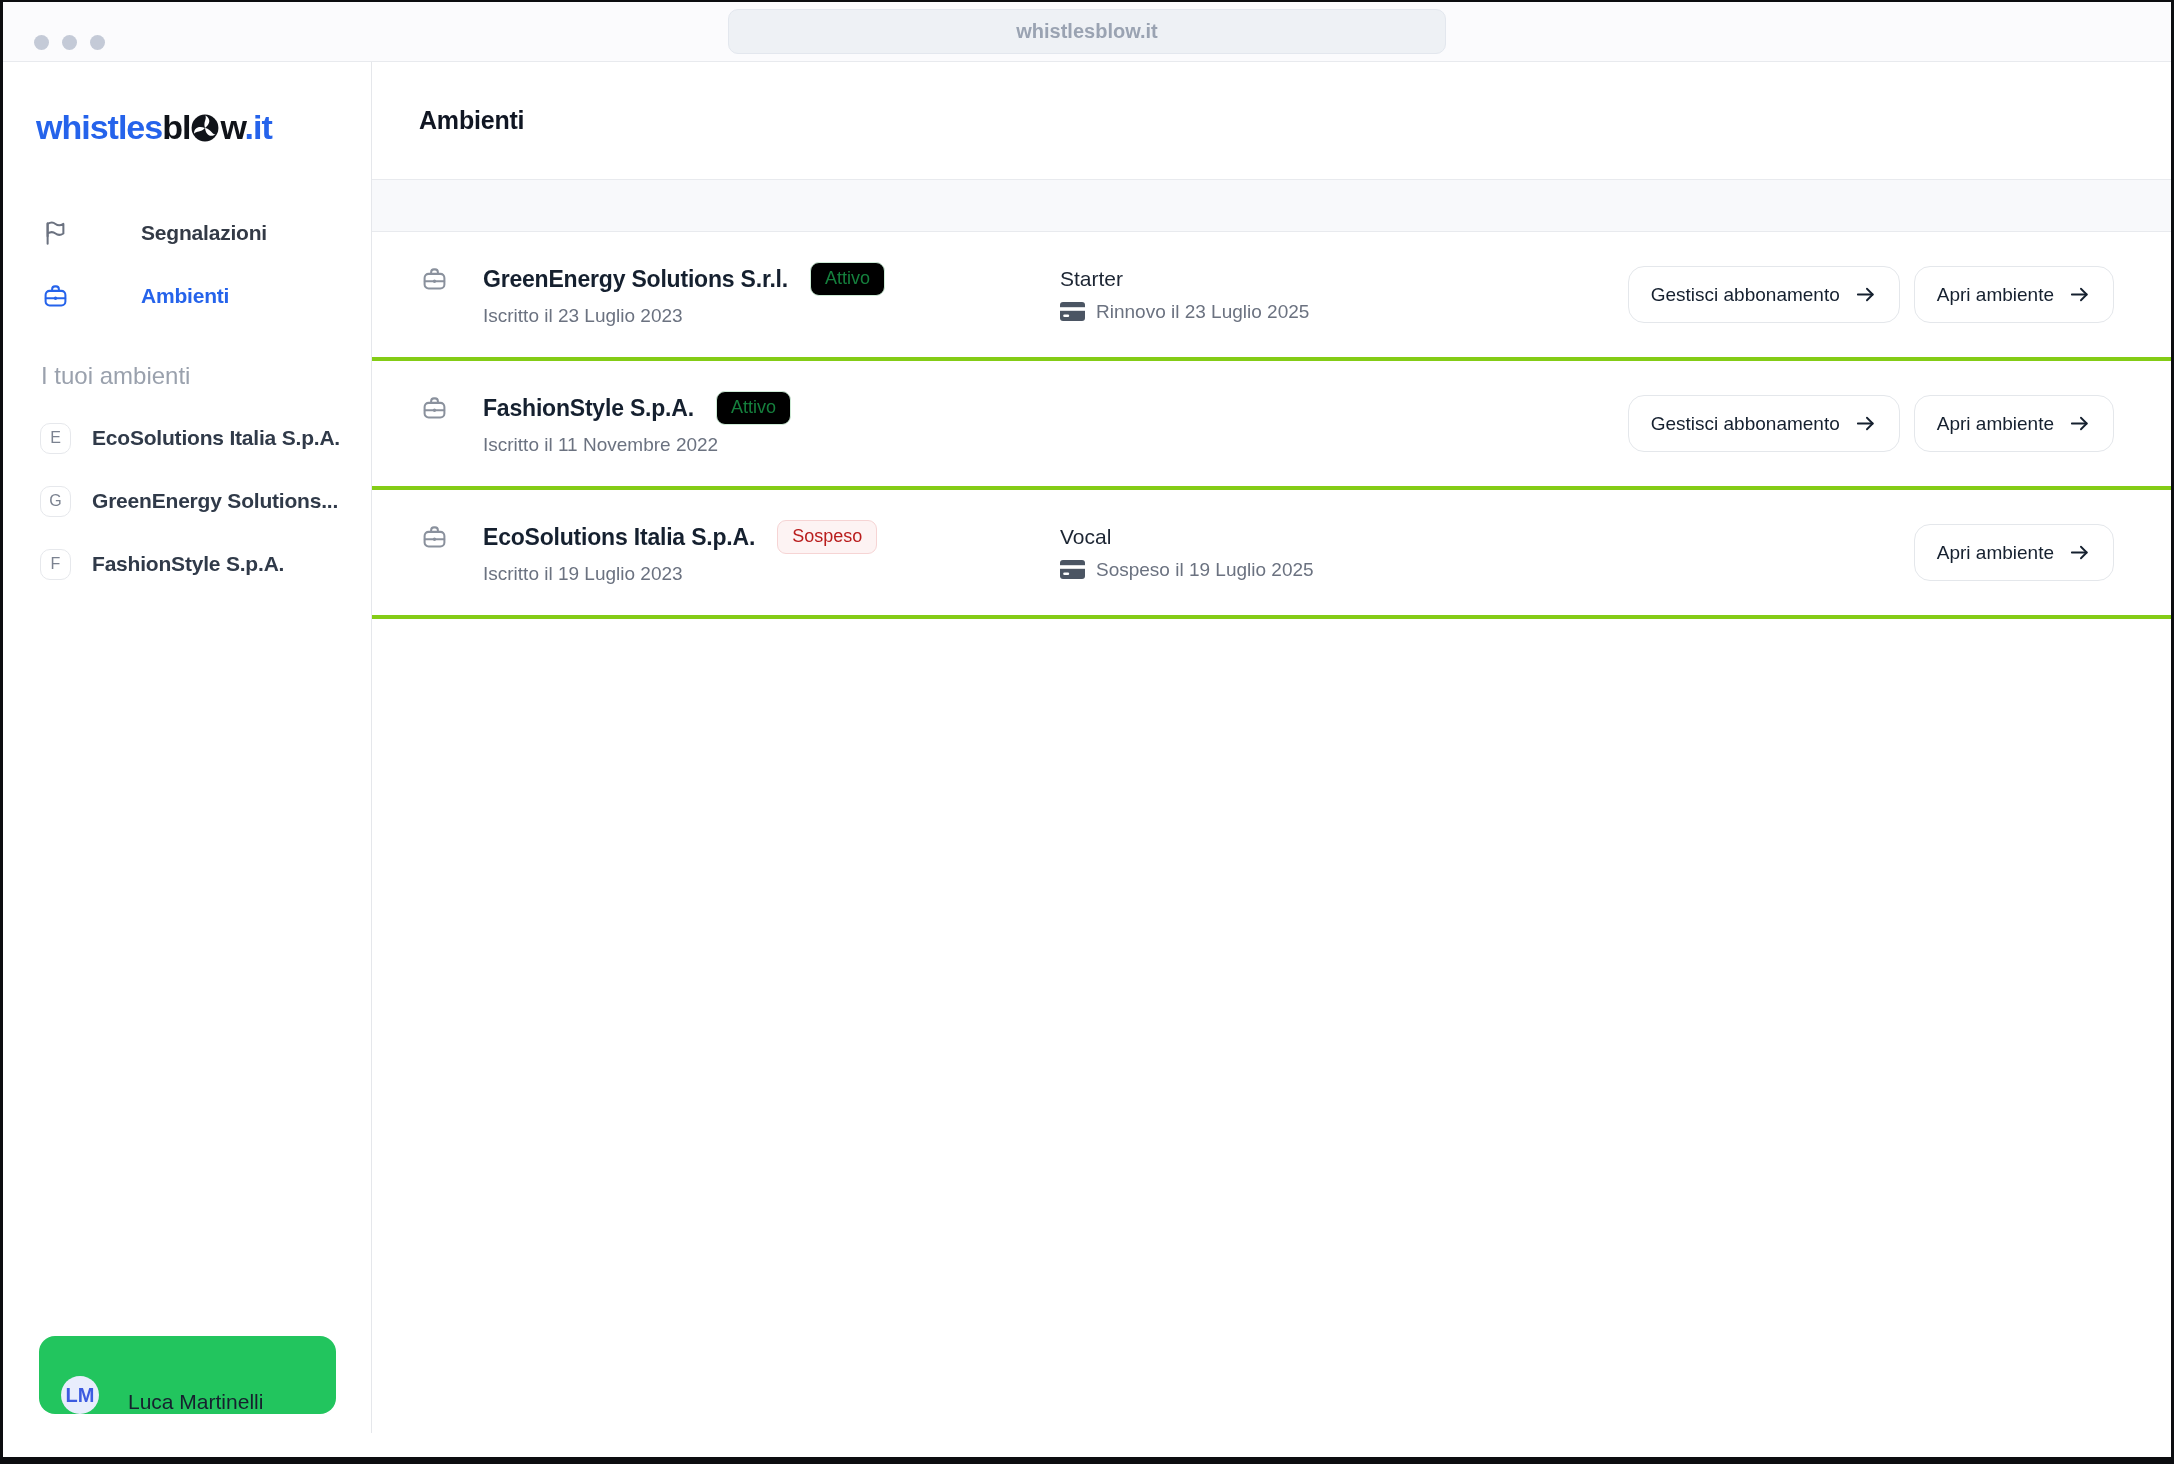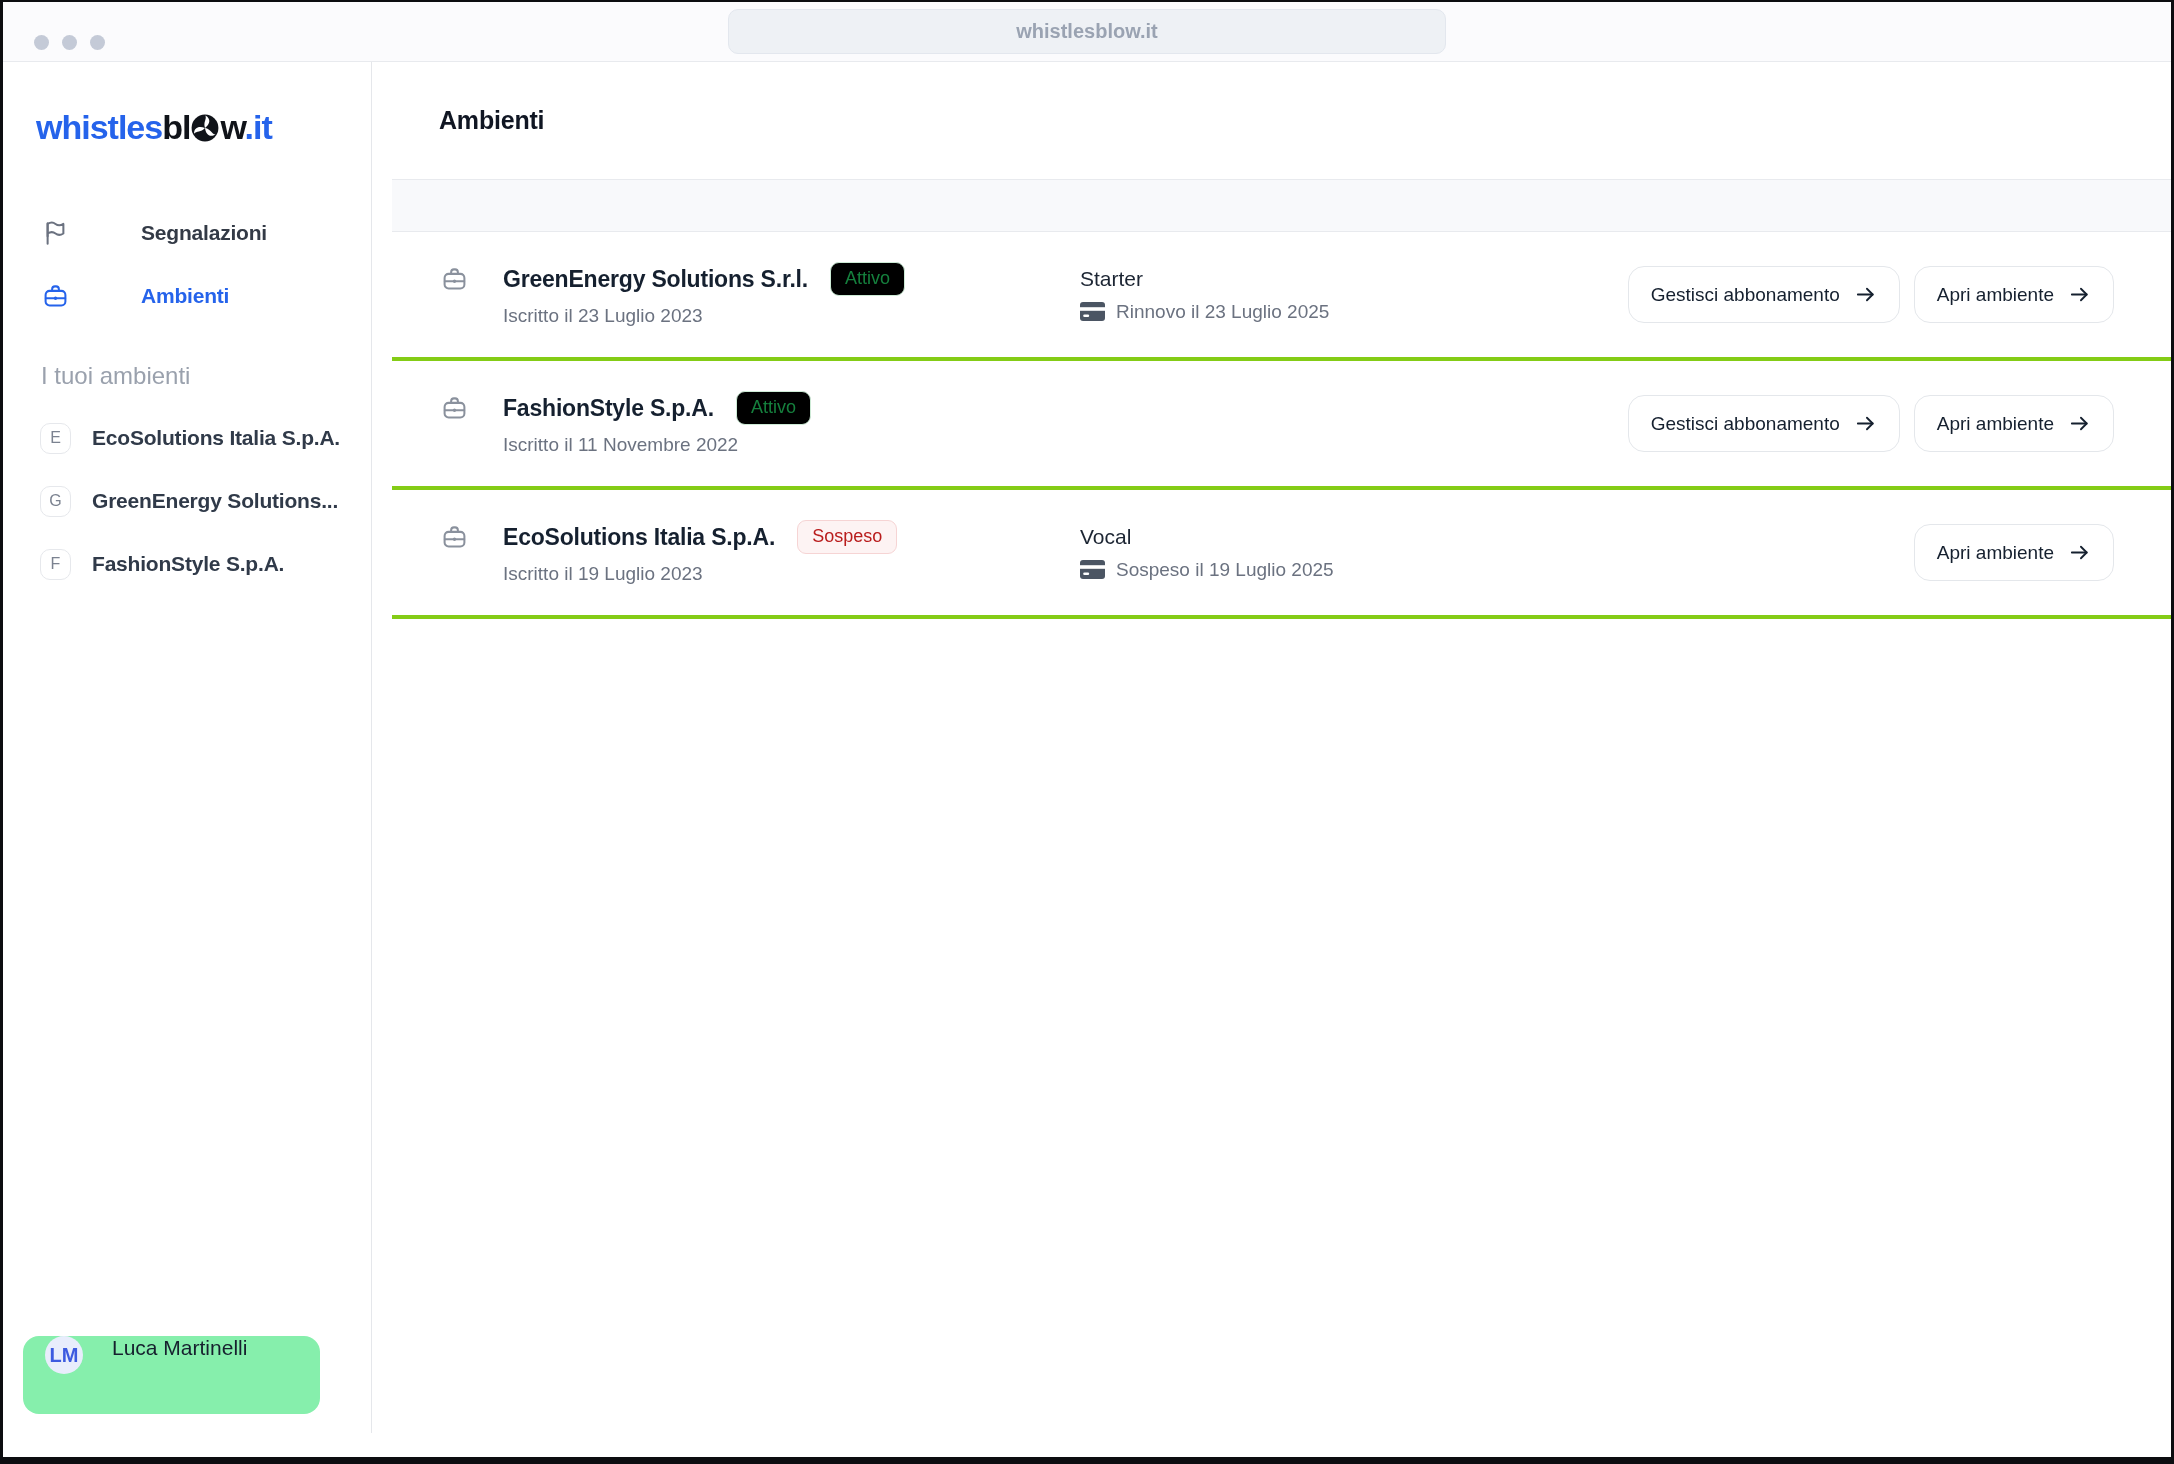--- a/index.html
+++ b/index.html
@@ -29,21 +29,21 @@
   .traffic { position: absolute; left: 31px; top: 33px; display: flex; gap: 13px; }
   .traffic .dot { width: 15px; height: 15px; border-radius: 50%; background: #c4cad7; }
   .urlbar {
     width: 718px; height: 45px; border-radius: 10px;
     background: #eef1f5; border: 1px solid #e3e7ee;
     display: flex; align-items: center; justify-content: center;
     font-size: 20px; color: #9aa3b2;
   }
 
   
-  .content { display: flex; height: 1371px; gap: 20px; }
+  .content { display: flex; height: 1371px; }
   .sidebar { position: relative; width: 369px; border-right: 1px solid #e5e7eb; background:#fff; flex: 0 0 auto; }
   .main { flex: 1 1 auto; background: #fff; }
 
   
   .logo { margin: 46px 0 0 33px; height: 40px; font-size: 34px; font-weight: 800; letter-spacing: -1px; white-space: nowrap; }
   .logo .lg-blue { color: #2563eb; }
   .logo .lg-dark { color: #101319; }
   .logo svg.pinwheel { width: 28px; height: 28px; vertical-align: -3px; margin: 0 1px; }
 
   .nav { margin-top: 63px; }
@@ -59,23 +59,23 @@
   .env-item { display: flex; align-items: center; height: 48px; padding-left: 37px; cursor: pointer; }
   .env-item + .env-item { margin-top: 15px; }
   .env-avatar {
     width: 31px; height: 31px; border-radius: 10px; border: 1px solid #e6e8ec; background: #fff;
     display: flex; align-items: center; justify-content: center;
     font-size: 16px; color: #7b8290; margin-right: 21px; flex: 0 0 auto;
   }
   .env-name { font-size: 21px; font-weight: 600; color: #303a49; letter-spacing: -0.2px; white-space: nowrap; }
 
   .user-card {
-    position: absolute; left: 20px; bottom: 19px;
-    width: 297px; height: 78px; border-radius: 16px; background: #86efac;
-    display: flex; align-items: flex-start; padding-left: 22px; cursor: pointer;
+    position: absolute; left: 36px; bottom: 19px;
+    width: 297px; height: 78px; border-radius: 16px; background: #22c55e;
+    display: flex; align-items: flex-end; padding-left: 22px; cursor: pointer;
   }
   .user-avatar {
     width: 38px; height: 38px; border-radius: 50%; background: #e8edfc;
     display: flex; align-items: center; justify-content: center;
     font-size: 20px; font-weight: 700; color: #3d5be0; margin-right: 29px; flex: 0 0 auto;
   }
   .user-name { font-size: 21px; color: #16202e; }
 
   
   .main-header { height: 117px; display: flex; align-items: center; padding-left: 47px; }

